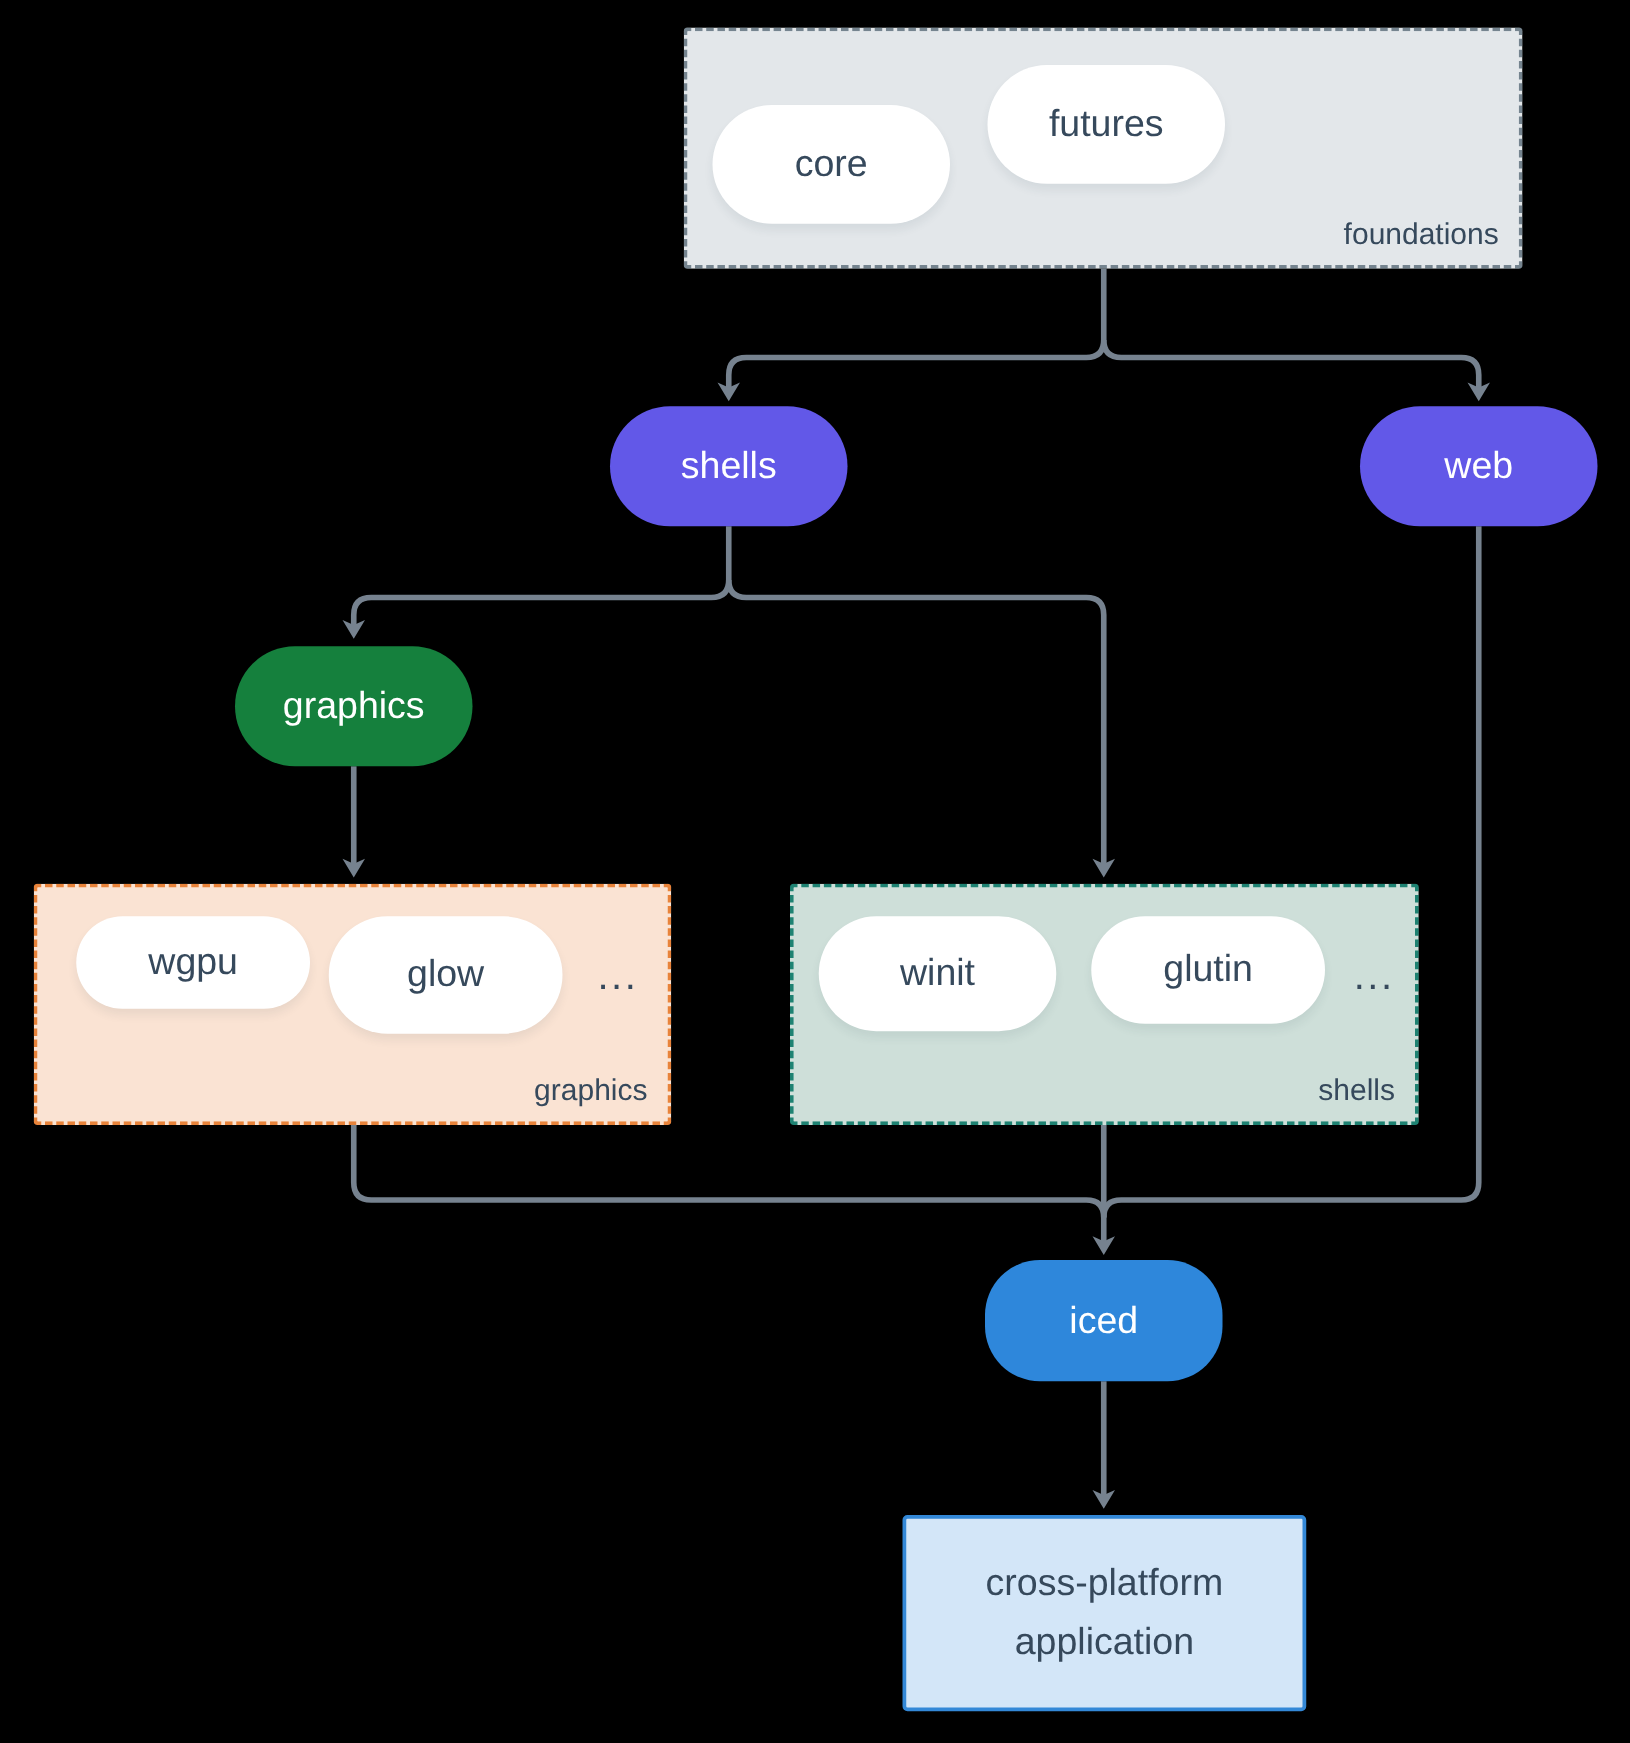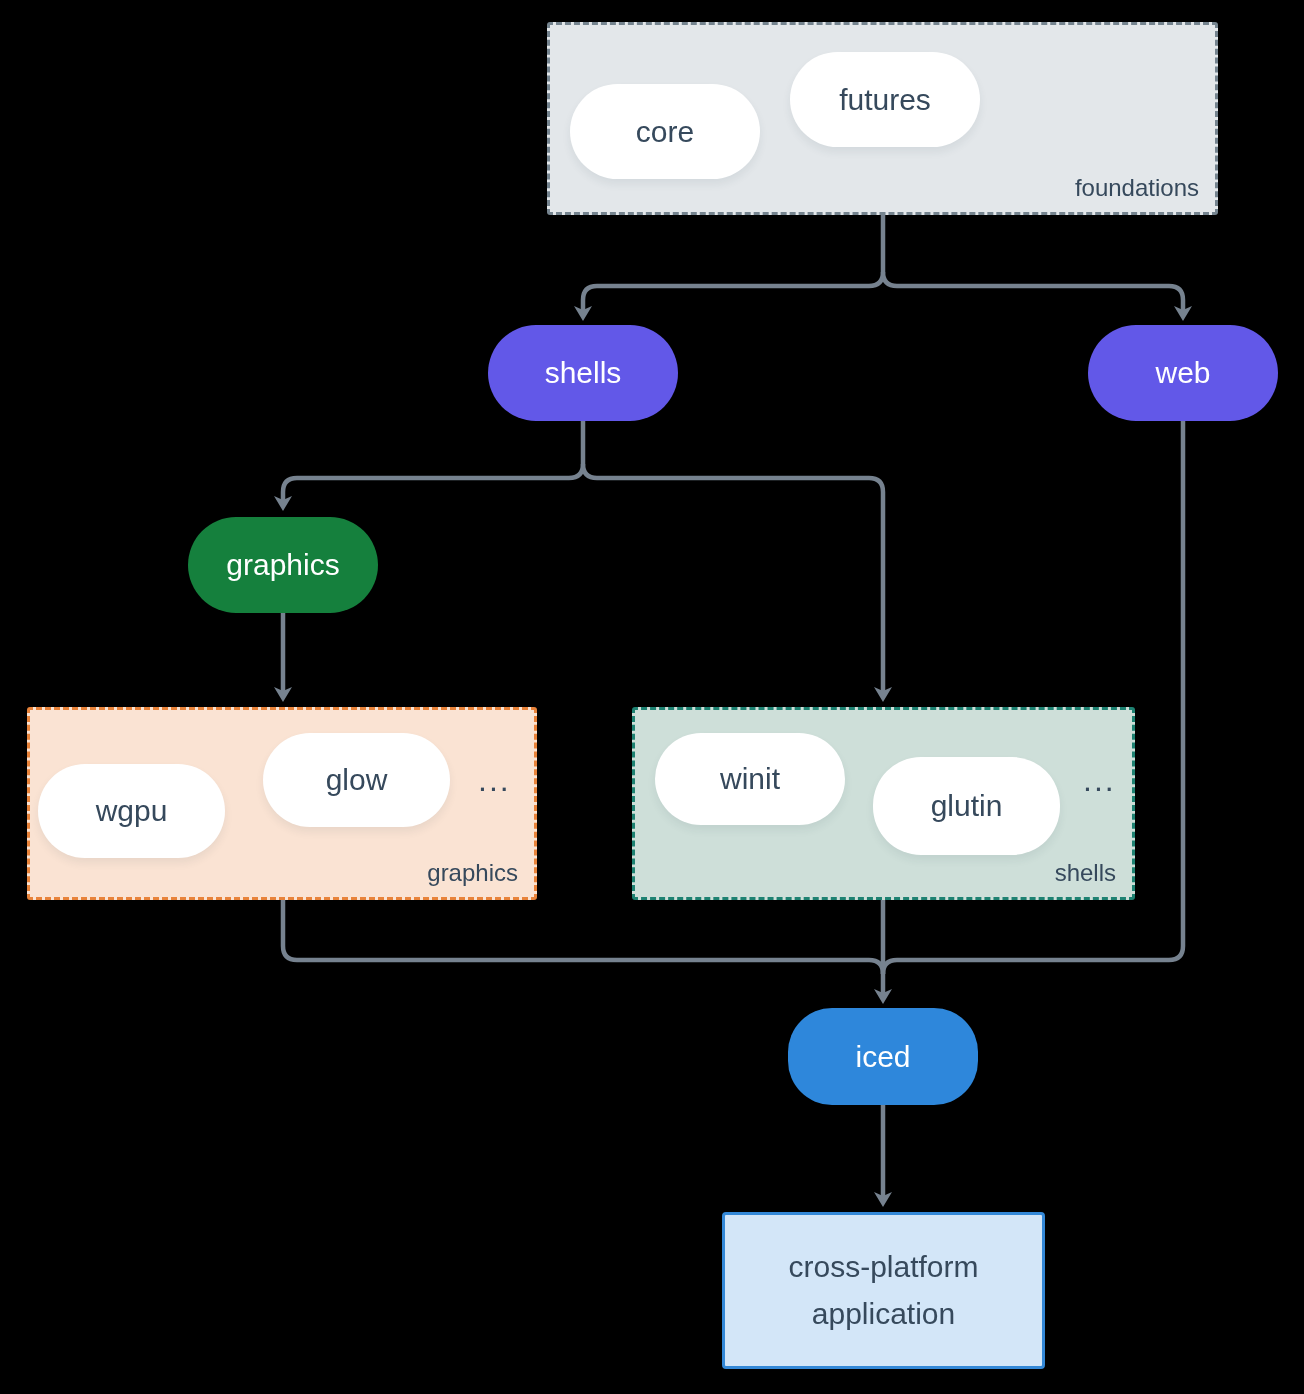--- a/index.html
+++ b/index.html
@@ -59,26 +59,26 @@
     box-shadow: 0 5px 8px rgba(40,60,80,0.08);
   }
   .pill.solid { color: #FFFFFF; }
 
   
   .p-core    { left: 20px;  top: 27px; width: 190px; height: 95px; margin-top: 32px; }
   .p-futures { left: 240px; top: 27px; width: 190px; height: 95px; }
   .p-style   { left: 453px; top: 27px; width: 190px; height: 95px; }
 
   
-  .p-wgpu { left: 8px;  top: 23px; width: 187px; height: 94px; margin-top: 31px; }
+  .p-wgpu { left: 31px;  top: 23px; width: 187px; height: 74px; }
   .p-glow { left: 233px; top: 23px; width: 187px; height: 94px; }
 
   
   .p-winit  { left: 20px;  top: 23px; width: 190px; height: 92px; }
-  .p-glutin { left: 238px; top: 23px; width: 187px; height: 98px; margin-top: 24px; }
+  .p-glutin { left: 238px; top: 23px; width: 187px; height: 86px; }
 
   .ellipsis {
     position: absolute;
     left: 448px;
     top: 52px;
     font-size: 32px;
     color: #36495C;
     letter-spacing: 2px;
   }
   .group-label {

